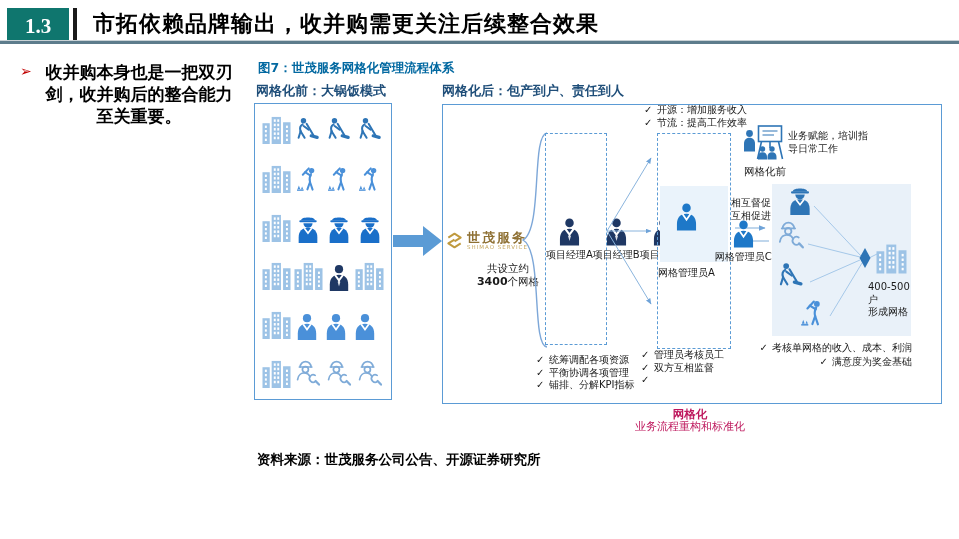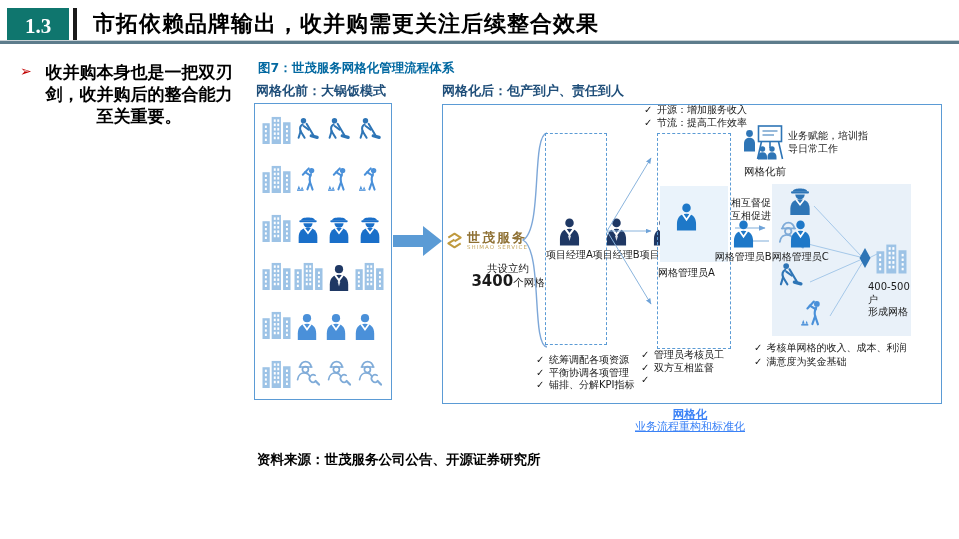--- a/index.html
+++ b/index.html
@@ -22,30 +22,30 @@
   .b30{width:29px;height:31px;}
   .p28{width:28px;height:28px;}
   .p26{width:26px;height:27px;}
   .col-stack{display:flex;flex-direction:row;justify-content:space-between;align-items:center;padding:5px 0;}
   .stack-item{display:flex;flex-direction:column;align-items:center;gap:2px;}
   .stack-item .lbl{font-size:10px;color:#1a1a1a;white-space:nowrap;}
   .pm-ic{width:27px;height:29px;}
   .gm-ic{width:27px;height:29px;}
   .check-line{display:flex;gap:3px;font-size:10px;line-height:12.5px;color:#1a1a1a;}
   .check-line .tick{flex:0 0 10px;}
-  .check-inline{font-size:10px;line-height:12px;color:#1a1a1a;margin-bottom:2px;}
+  .check-inline{font-size:10px;line-height:12px;color:#1a1a1a;margin-bottom:2px;text-align:right;}
   .check-inline .tick{margin-right:4px;}
   .logo-row{display:flex;align-items:center;gap:4px;}
   .logo-name{font-weight:bold;font-size:13px;letter-spacing:2px;color:#8f7134;line-height:13px;}
   .logo-en{font-size:5.5px;letter-spacing:1px;color:#c5a75f;line-height:7px;}
   .grid-note{font-size:10.5px;line-height:13px;text-align:center;color:#1a1a1a;}
-  .grid-note b{font-size:15px;}
+  .grid-note b{font-size:11px;}
   .small-lbl{font-size:10.5px;color:#1a1a1a;}
   .note-10{font-size:10px;line-height:12.5px;color:#1a1a1a;}
-  .bottom-blk{text-align:center;color:#3b82f6;text-decoration:underline;}
+  .bottom-blk{text-align:center;color:#be185d;}
   .bottom-blk .t{font-weight:bold;font-size:11.5px;line-height:14px;}
   .bottom-blk .l{font-size:11px;line-height:12px;}
   .source{font-weight:bold;font-size:13.5px;color:#000;}
   svg{overflow:visible;}
 </style>
 </head>
 <body>
 
 <div class="slide">
 
@@ -565,30 +565,20 @@
     <div class="abs" style="left:2px;top:52px;width:68px;height:76px;background:#eaf3fb;z-index:0;"></div>
     <div class="stack-item" style="z-index:1;gap:35px;">
       <span class="ic gm-ic">
           <svg viewBox="0 0 26 27">
             <circle cx="13" cy="5.2" r="4.1" fill="#1e78c8"></circle>
             <path d="M13 10.8 C7 10.8 3.8 14.6 3.8 20.6 L3.8 27 L22.2 27 L22.2 20.6 C22.2 14.6 19 10.8 13 10.8 Z" fill="#1e78c8"></path>
             <path d="M9.2 11.2 L13 16.6 L16.8 11.2" fill="none" stroke="#fff" stroke-width="1.7"></path>
           </svg>
         </span>
       <span class="lbl">网格管理员A</span>
-    </div>
-    <div class="stack-item" style="z-index:1;">
-      <span class="ic gm-ic">
-          <svg viewBox="0 0 26 27">
-            <circle cx="13" cy="5.2" r="4.1" fill="#1e78c8"></circle>
-            <path d="M13 10.8 C7 10.8 3.8 14.6 3.8 20.6 L3.8 27 L22.2 27 L22.2 20.6 C22.2 14.6 19 10.8 13 10.8 Z" fill="#1e78c8"></path>
-            <path d="M9.2 11.2 L13 16.6 L16.8 11.2" fill="none" stroke="#fff" stroke-width="1.7"></path>
-          </svg>
-        </span>
-      <span class="lbl">网格管理员B</span>
     </div>
     <div class="stack-item" style="z-index:1;align-items:center;">
       <span class="ic gm-ic">
           <svg viewBox="0 0 26 27">
             <circle cx="13" cy="5.2" r="4.1" fill="#1e78c8"></circle>
             <path d="M13 10.8 C7 10.8 3.8 14.6 3.8 20.6 L3.8 27 L22.2 27 L22.2 20.6 C22.2 14.6 19 10.8 13 10.8 Z" fill="#1e78c8"></path>
             <path d="M9.2 11.2 L13 16.6 L16.8 11.2" fill="none" stroke="#fff" stroke-width="1.7"></path>
           </svg>
         </span>
       <span class="lbl">网格管理员C</span>

